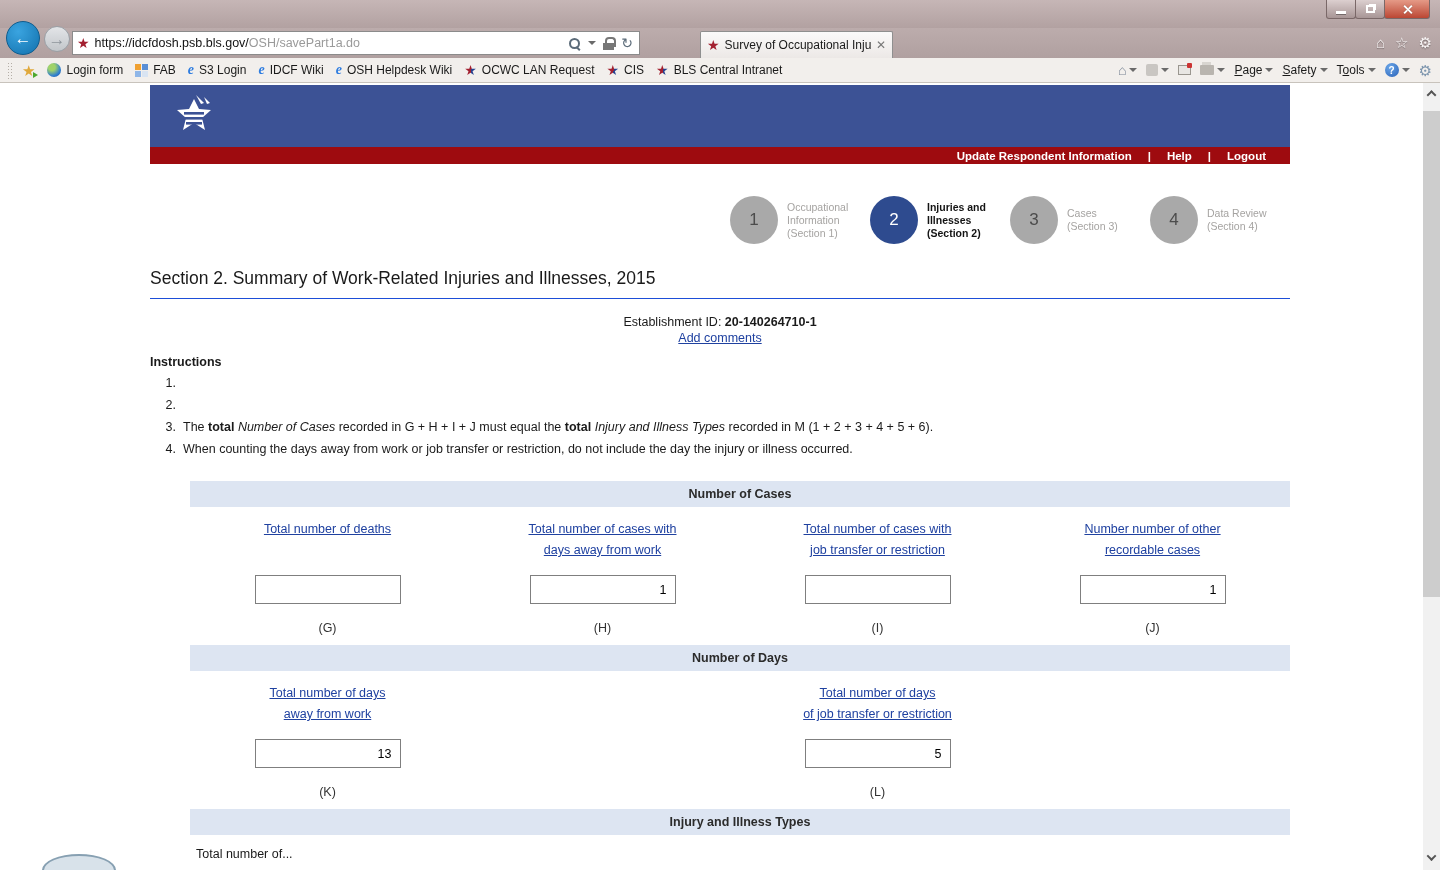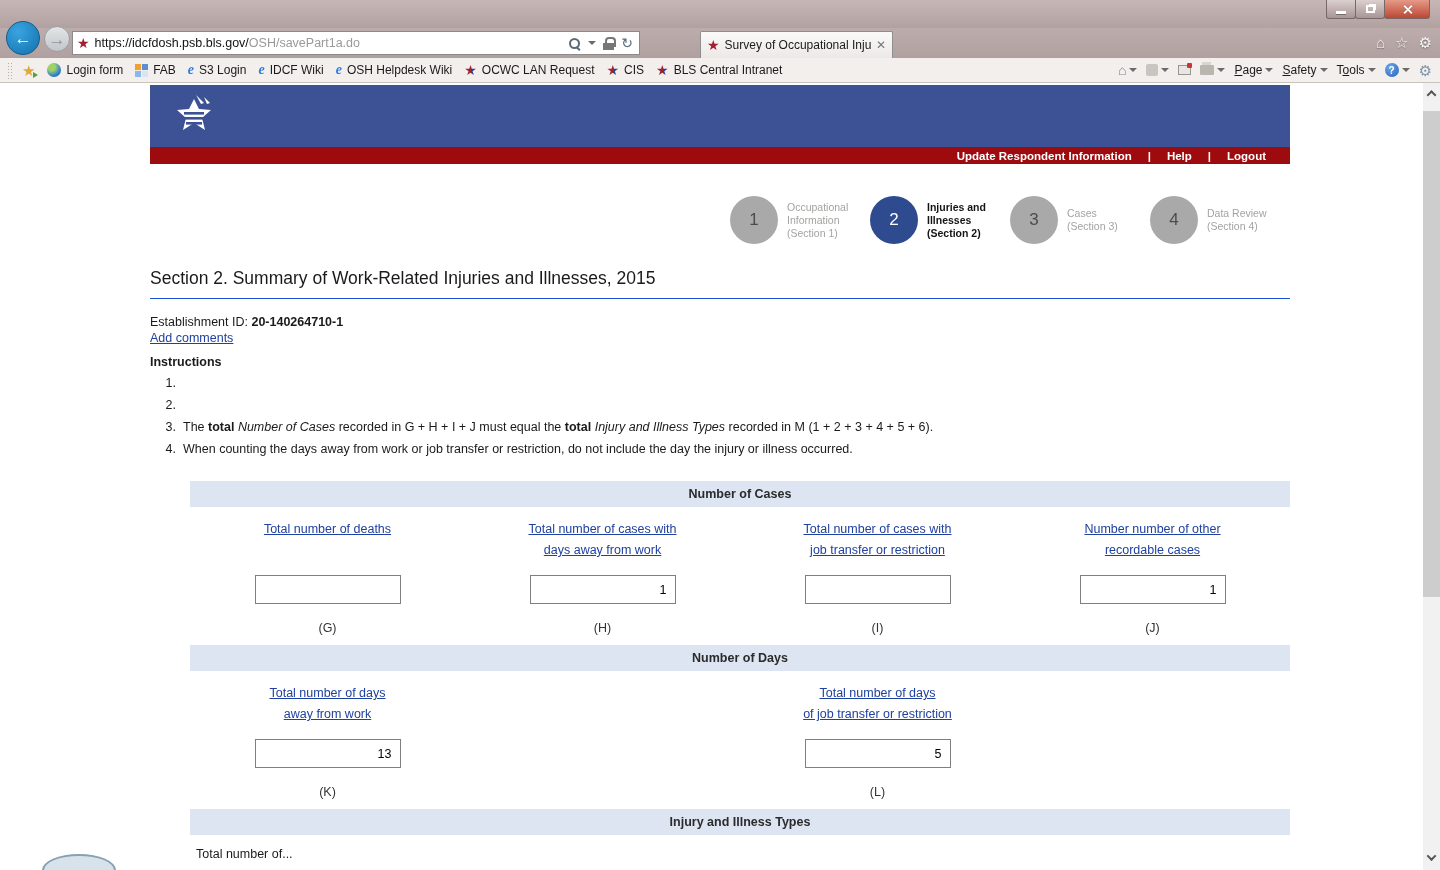--- a/index.html
+++ b/index.html
@@ -91,21 +91,21 @@
 
   
   .steps { margin-top:28px; display:flex; justify-content:flex-end; min-height:56px; }
   .step { width:140px; display:flex; align-items:center; gap:9px; }
   .step-circle { flex:0 0 48px; width:48px; height:48px; border-radius:50%; background:#a9a9a9; color:#4c4c4c; font-size:17px; display:flex; align-items:center; justify-content:center; }
   .step.active .step-circle { background:#2e4b8f; color:#fff; }
   .step-label { font-size:10.5px; color:#a5a3a1; line-height:13px; }
   .step.active .step-label { color:#141414;font-weight:bold; }
 
   .section-title { font-size:17.5px; color:#1a1a1a; margin-top:20px; padding-bottom:9px; border-bottom:1px solid #1d4ed8; }
-  .est-block { text-align:left; font-size:12.5px; color:#1a1a1a; margin-top:15px; line-height:16px; }
+  .est-block { text-align:center; font-size:12.5px; color:#1a1a1a; margin-top:15px; line-height:16px; }
   .add-comments { color:#1f41a0; text-decoration:underline; font-size:12.5px; }
 
   .instructions { margin-top:9px; font-size:12.5px; color:#1a1a1a; }
   .instr-title { font-weight:bold; }
   .instr-item { display:flex; margin-top:7px; line-height:15px; }
   .instr-num { width:26px; text-align:right; margin-right:7px; flex:0 0 26px; }
 
   
   .tables { margin:24px 0 0 40px; width:1100px; }
   .section-header { background:#dde5f2; height:26px; display:flex; align-items:center; justify-content:center; font-size:12.5px; font-weight:bold; color:#2b2b2b; }

